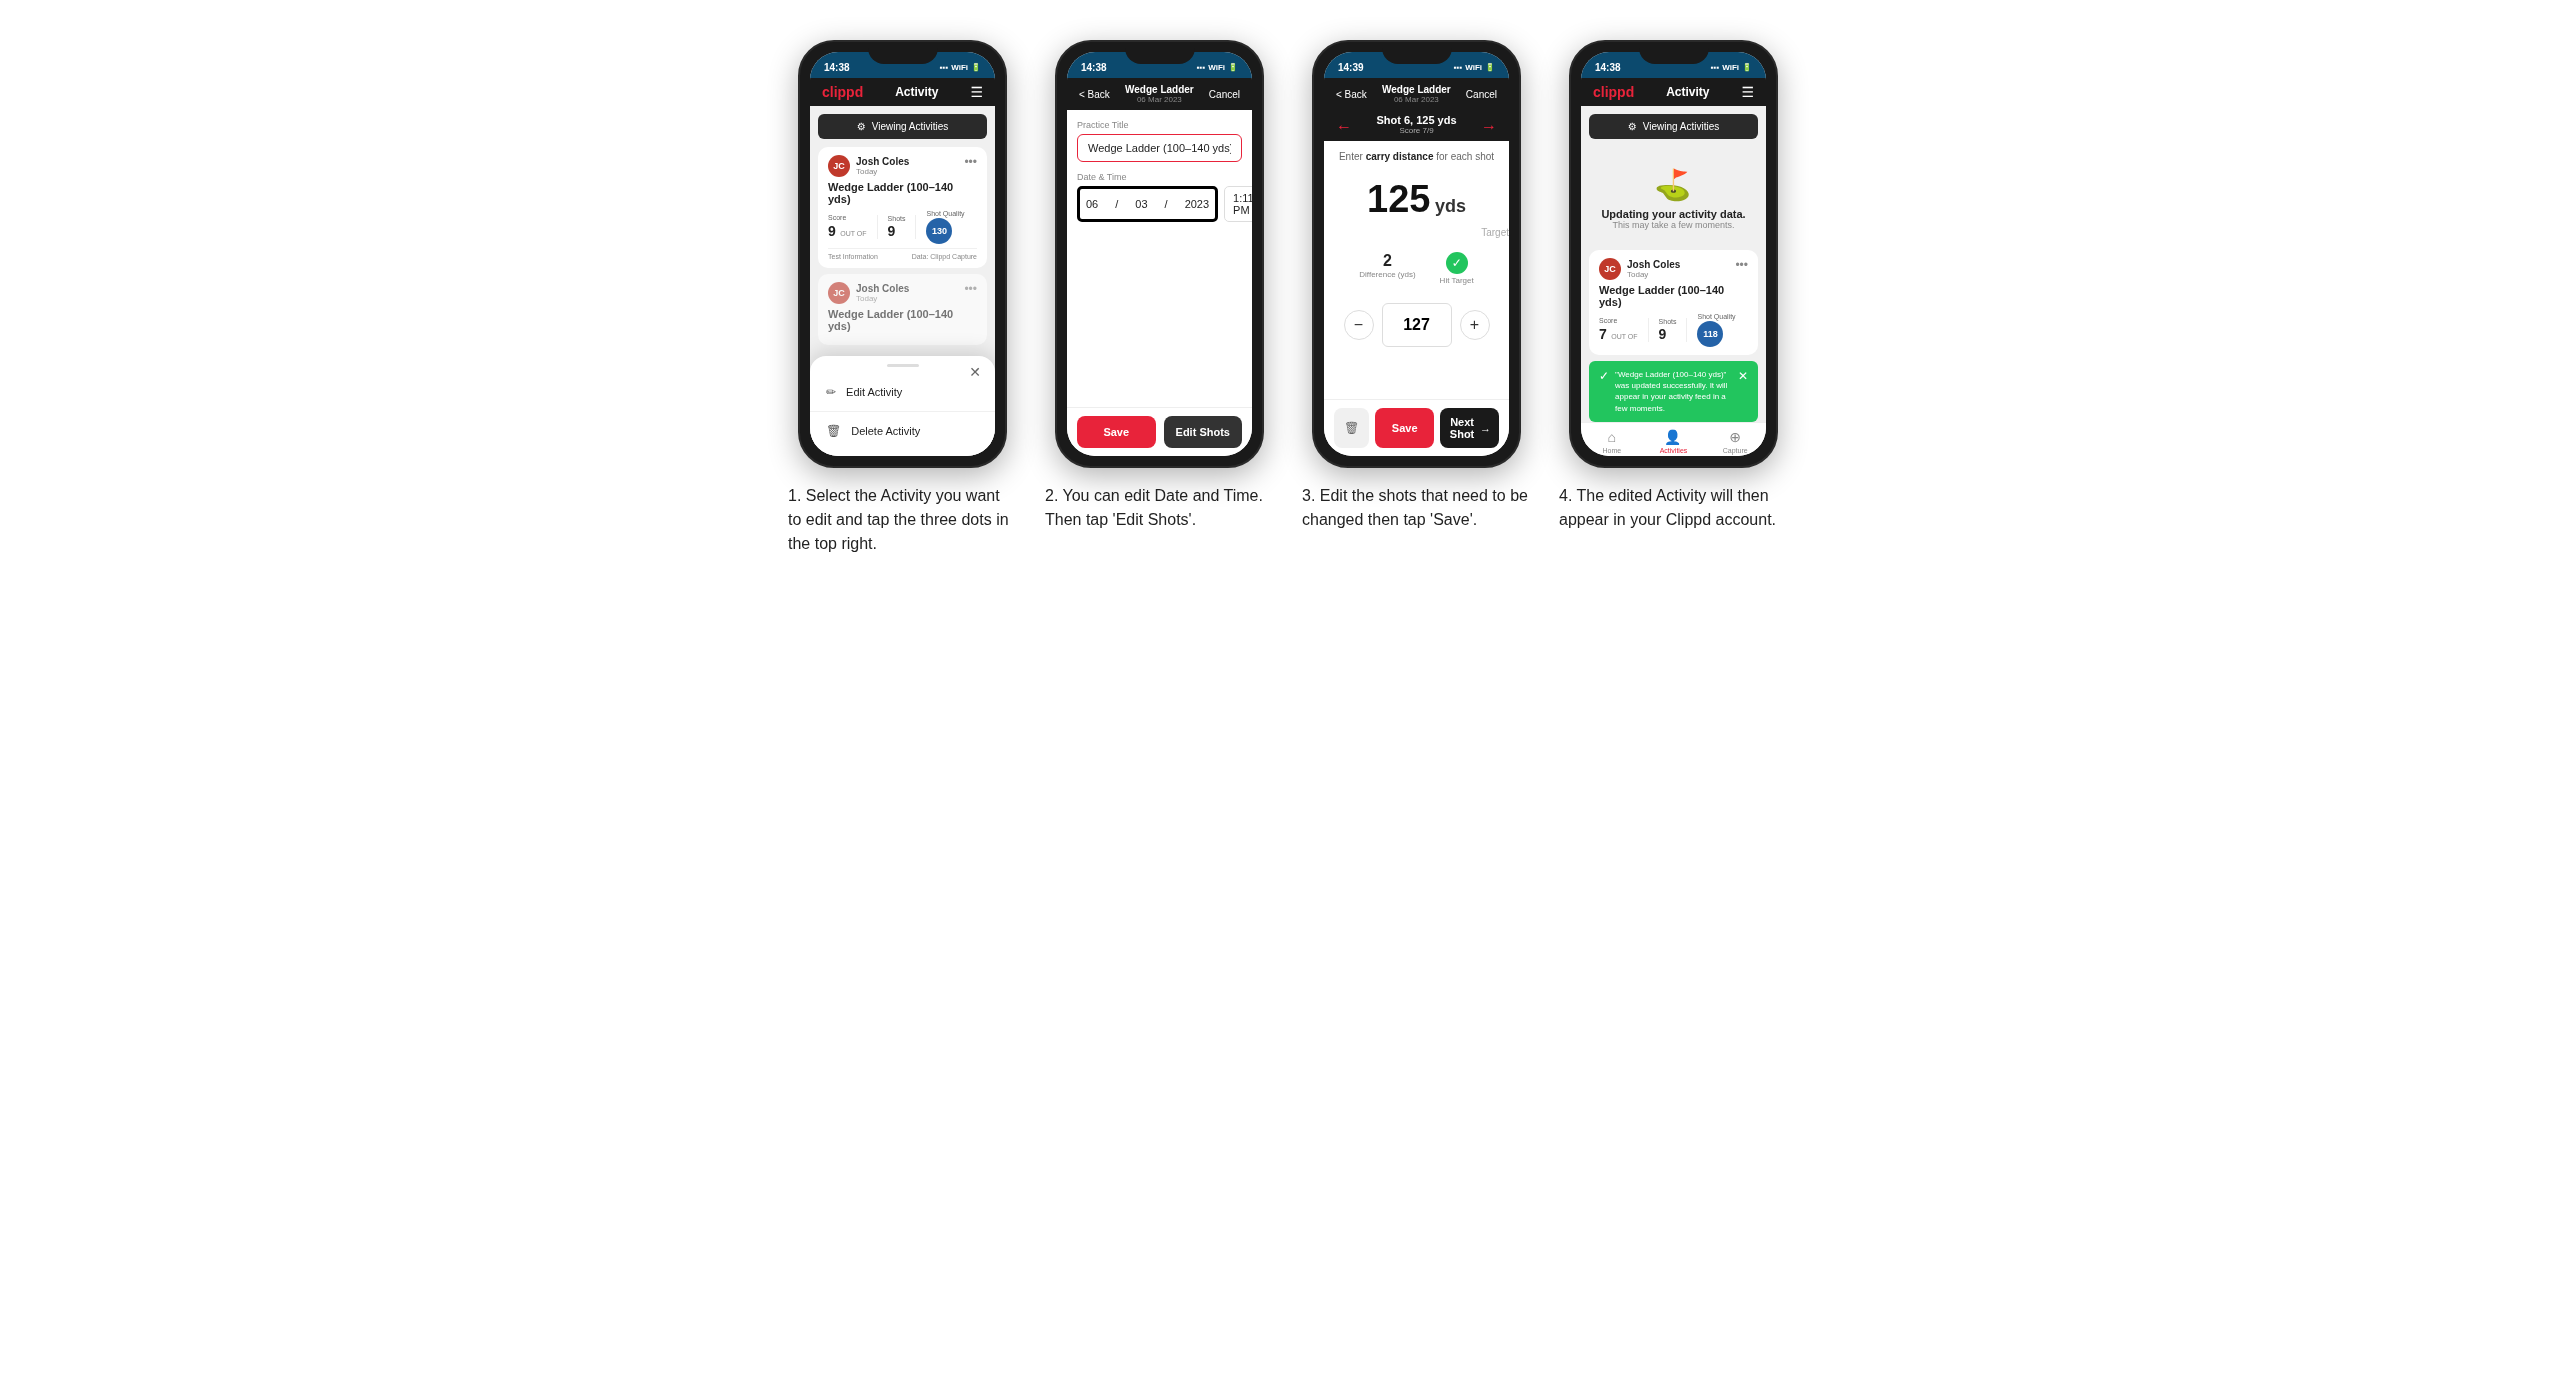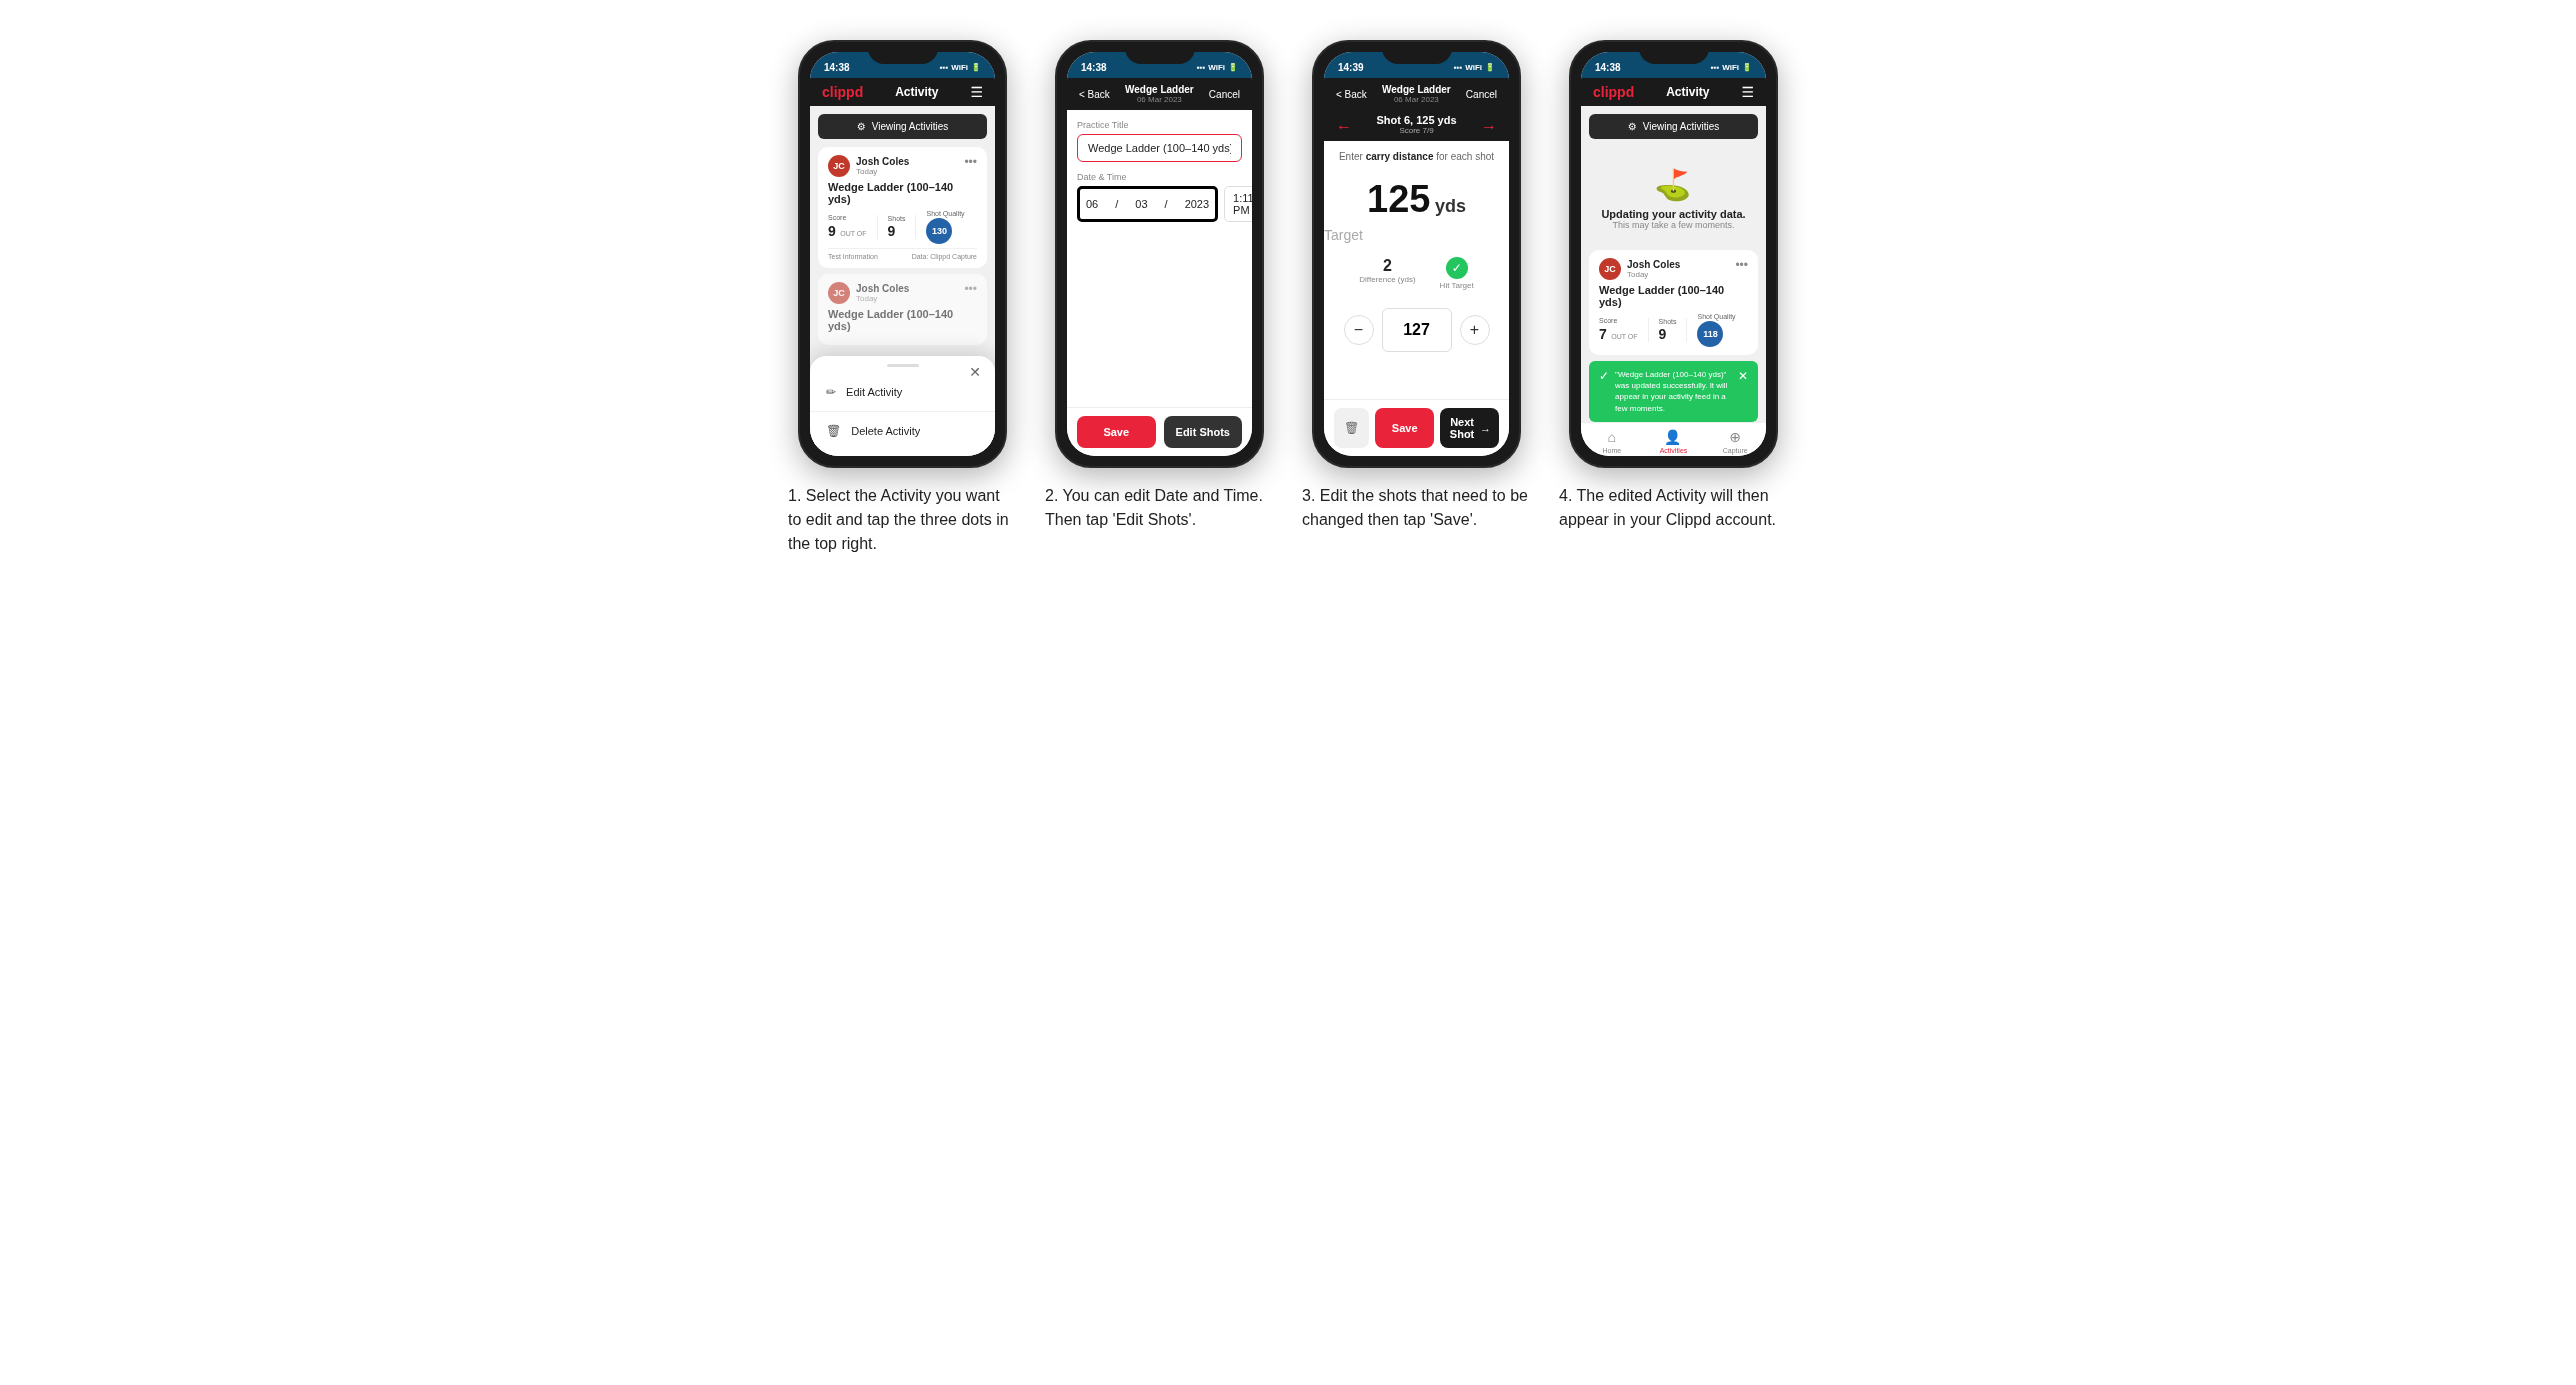--- a/index.html
+++ b/index.html
@@ -730,21 +730,21 @@
         </div>
 
         <div class="shot-screen">
           <div class="shot-instruction">
             Enter <strong>carry distance</strong> for each shot
           </div>
           <div class="shot-distance">
             <span class="distance-number">125</span>
             <span class="distance-unit">yds</span>
           </div>
-          <div style="text-align:left; font-size:14px; color:#aaa; margin-bottom:6px;">Target</div>
+          <div style="text-align:right; font-size:10px; color:#aaa; margin-bottom:6px;">Target</div>
           <div class="shot-metrics">
             <div>
               <div class="metric-value">2</div>
               <div class="metric-label">Difference (yds)</div>
             </div>
             <div>
               <div class="hit-target-icon">✓</div>
               <div class="metric-label">Hit Target</div>
             </div>
           </div>

